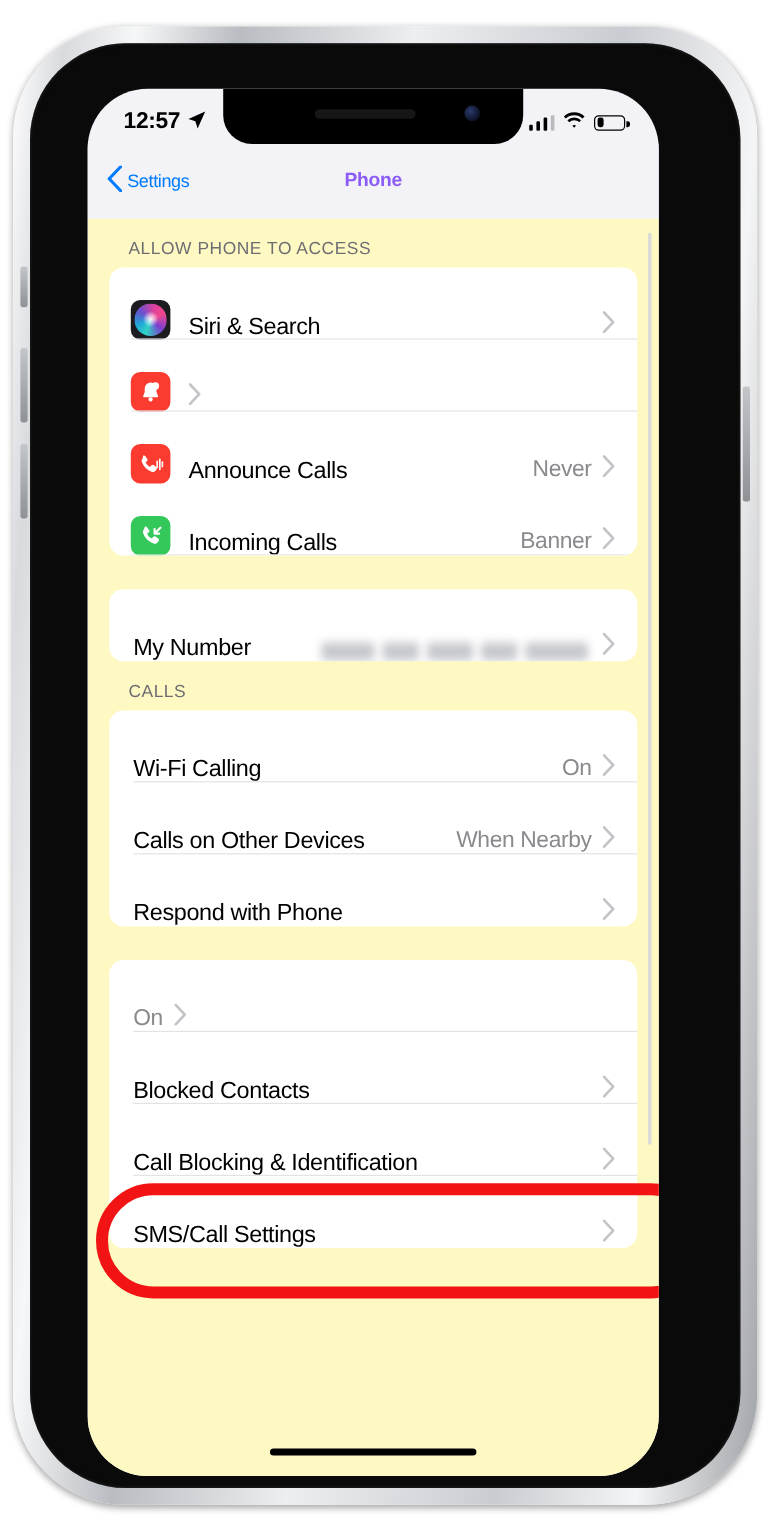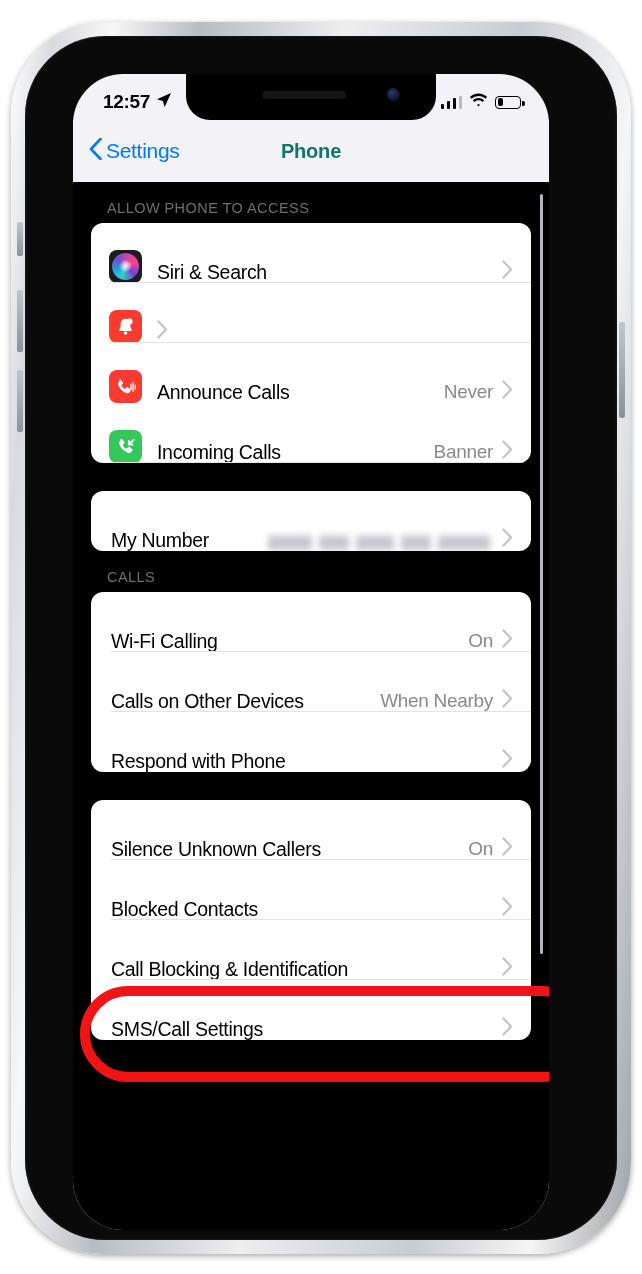--- a/index.html
+++ b/index.html
@@ -62,28 +62,28 @@
     background:#000; border-radius:0 2px 2px 0; }
   .batt-fill { position:absolute; left:1.5px; top:1.5px; bottom:1.5px; width:22%; background:#000; border-radius:2px; }
 
   
   #navbar {
     position:absolute; top:46px; left:0; right:0; height:62px;
     display:flex; align-items:center; background:#f2f2f7; z-index:20;
   }
   #back-button { display:flex; align-items:center; gap:4px; padding-left:16px; cursor:pointer; }
   #back-chevron { display:block; }
-  #back-label { color:#007aff; font-size:21px; letter-spacing:-.3px; }
+  #back-label { color:#007aff; font-size:15px; letter-spacing:-.3px; }
   #nav-title {
     position:absolute; left:50%; transform:translateX(-50%);
-    font-size:20px; font-weight:700; color:#0f766e; letter-spacing:-.2px;
-  }
-
-  
-  #content { position:absolute; top:108px; left:0; right:0; bottom:0; background:#000000; }
+    font-size:16px; font-weight:700; color:#8b5cf6; letter-spacing:-.2px;
+  }
+
+  
+  #content { position:absolute; top:108px; left:0; right:0; bottom:0; background:#fef9c3; }
   .section-header {
     font-size:14.5px; color:#6d6d72; letter-spacing:.45px;
     padding:18px 0 7px 34px; text-transform:uppercase;
   }
   .card { margin:0 18px; background:#fff; border-radius:12px; overflow:hidden; }
   .gap { height:28px; }
 
   .row { display:flex; align-items:flex-end; min-height:60px; padding-left:18px; cursor:pointer; position:relative; }
   .row.no-icon { padding-left:20px; }
   .row-sep { position:absolute; left:18px; right:0; bottom:0; height:1px; background:#e3e3e6; }
@@ -302,23 +302,20 @@
                 <div class="row-title">Respond with Phone</div>
               </div>
               <div class="row-chevron"><svg width="11" height="19" viewBox="0 0 11 19">
                   <path d="M1.4 1.4L9 9.5l-7.6 8.1" stroke="#c4c4c8" stroke-width="2.2" fill="none" stroke-linecap="round" stroke-linejoin="round"></path>
                 </svg></div>
             </div>
           </div>
           <div class="gap"></div>
           <div class="card">
             <div class="row no-icon">
-              <div class="row-text">
-                <div class="row-title">Silence Unknown Callers</div>
-              </div>
               <div class="row-value">On</div>
               <div class="row-chevron"><svg width="11" height="19" viewBox="0 0 11 19">
                   <path d="M1.4 1.4L9 9.5l-7.6 8.1" stroke="#c4c4c8" stroke-width="2.2" fill="none" stroke-linecap="round" stroke-linejoin="round"></path>
                 </svg></div>
               <div class="row-sep"></div>
             </div>
             <div class="row no-icon">
               <div class="row-text">
                 <div class="row-title">Blocked Contacts</div>
               </div>

